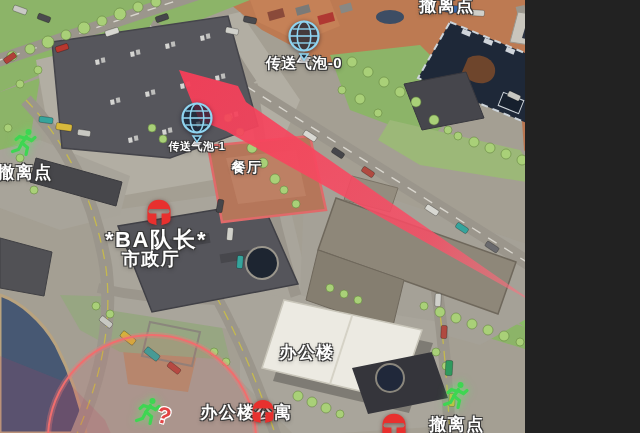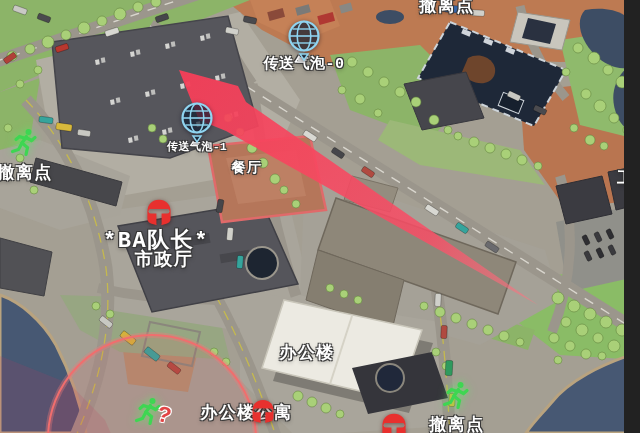--- a/index.html
+++ b/index.html
@@ -1,18 +1,18 @@
 <!DOCTYPE html>
 <html><head>
 <meta charset="utf-8">
 <style>
   html,body{margin:0;padding:0;background:#222;}
   #stage{
-    position:relative;width:624px;height:433px;overflow:hidden;
-    background:#a49f93;font-family:Liberation Mono, monospace;
+    position:relative;width:525px;height:433px;overflow:hidden;
+    background:#a49f93;font-family:Liberation Sans, sans-serif;
     user-select:none;
   }
   #terrain{position:absolute;left:0;top:0;z-index:1;}
   .lbl{
     position:absolute;z-index:10;color:#fff;font-weight:700;white-space:nowrap;
     transform:translate(-50%,-50%);letter-spacing:1.5px;
     text-shadow:-1px -1px 0 rgba(55,55,55,.95),1px -1px 0 rgba(55,55,55,.95),
                 -1px 1px 0 rgba(55,55,55,.95),1px 1px 0 rgba(55,55,55,.95),
                 0 2px 4px rgba(0,0,0,.35);
   }
@@ -317,21 +317,21 @@
 
     <polygon points="179,70 238,86 246,102 538,305 226,131 199,120" fill="url(#arrowg)"></polygon>
   </svg>
 
   <div class="lbl" style="left:447px;top:5px;font-size:17px">撤离点</div>
   <div class="lbl small" style="left:304px;top:63px;font-size:15px">传送气泡-0</div>
   <div class="lbl small" style="left:197px;top:146px;font-size:11px">传送气泡-1</div>
   <div class="lbl" style="left:25px;top:172px;font-size:17px">撤离点</div>
   <div class="lbl" style="left:247px;top:168px;font-size:14px">餐厅</div>
   <div class="lbl" style="left:156px;top:240px;font-size:22px">*BA队长*</div>
-  <div class="lbl" style="left:164px;top:259px;font-size:18px">市政厅</div>
+  <div class="lbl" style="left:151px;top:259px;font-size:18px">市政厅</div>
   <div class="lbl" style="left:617px;top:178px;font-size:16px;transform:translate(0,-50%)">工地</div>
   <div class="lbl" style="left:307px;top:352px;font-size:17px">办公楼</div>
   <div class="lbl" style="left:228px;top:412px;font-size:17px">办公楼</div>
   <div class="lbl" style="left:274px;top:412px;font-size:17px;z-index:9">公寓</div>
   <div class="lbl" style="left:457px;top:424px;font-size:17px">撤离点</div>
 
   <div class="icon tele" style="left:304px;top:40px"><svg width="36" height="44" viewBox="0 0 36 44">
         <circle cx="18" cy="18" r="14.5" fill="rgba(16,34,56,.55)" stroke="#8fd4f0" stroke-width="2.2"></circle>
         <ellipse cx="18" cy="18" rx="6.8" ry="14.5" fill="none" stroke="#8fd4f0" stroke-width="1.6"></ellipse>
         <line x1="3.5" y1="18" x2="32.5" y2="18" stroke="#8fd4f0" stroke-width="1.6"></line>

